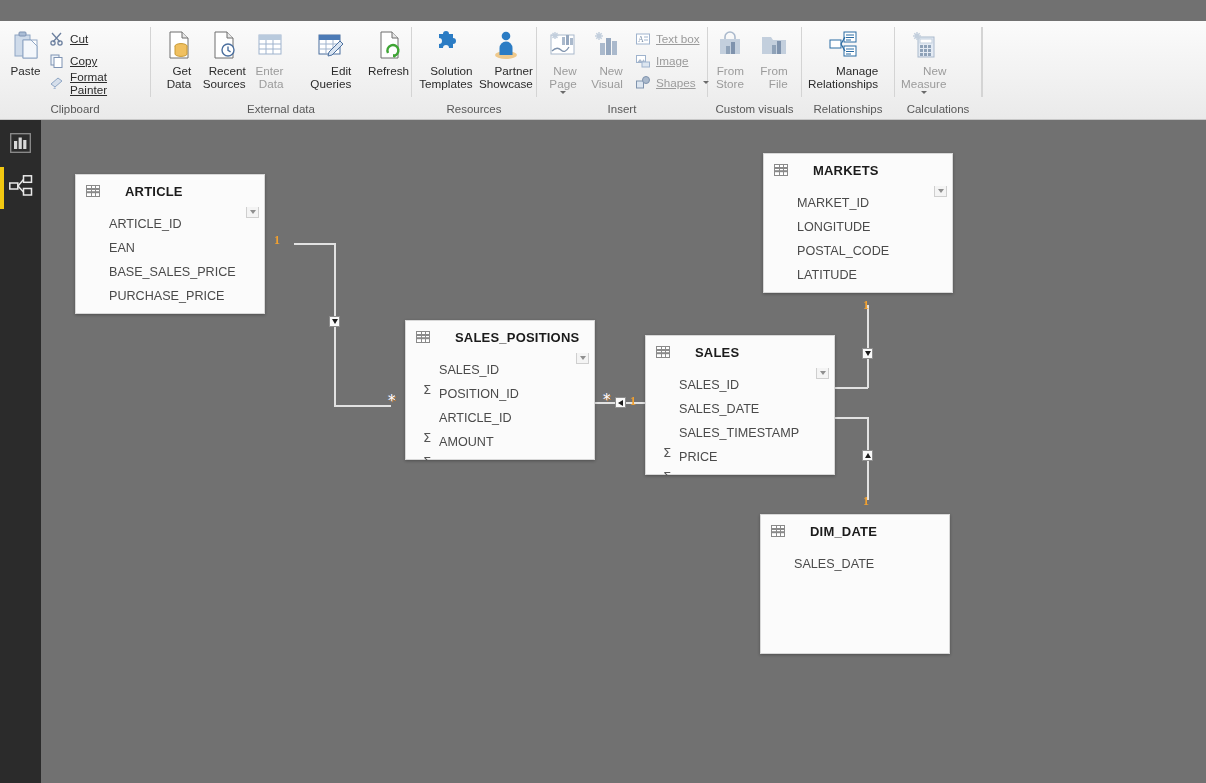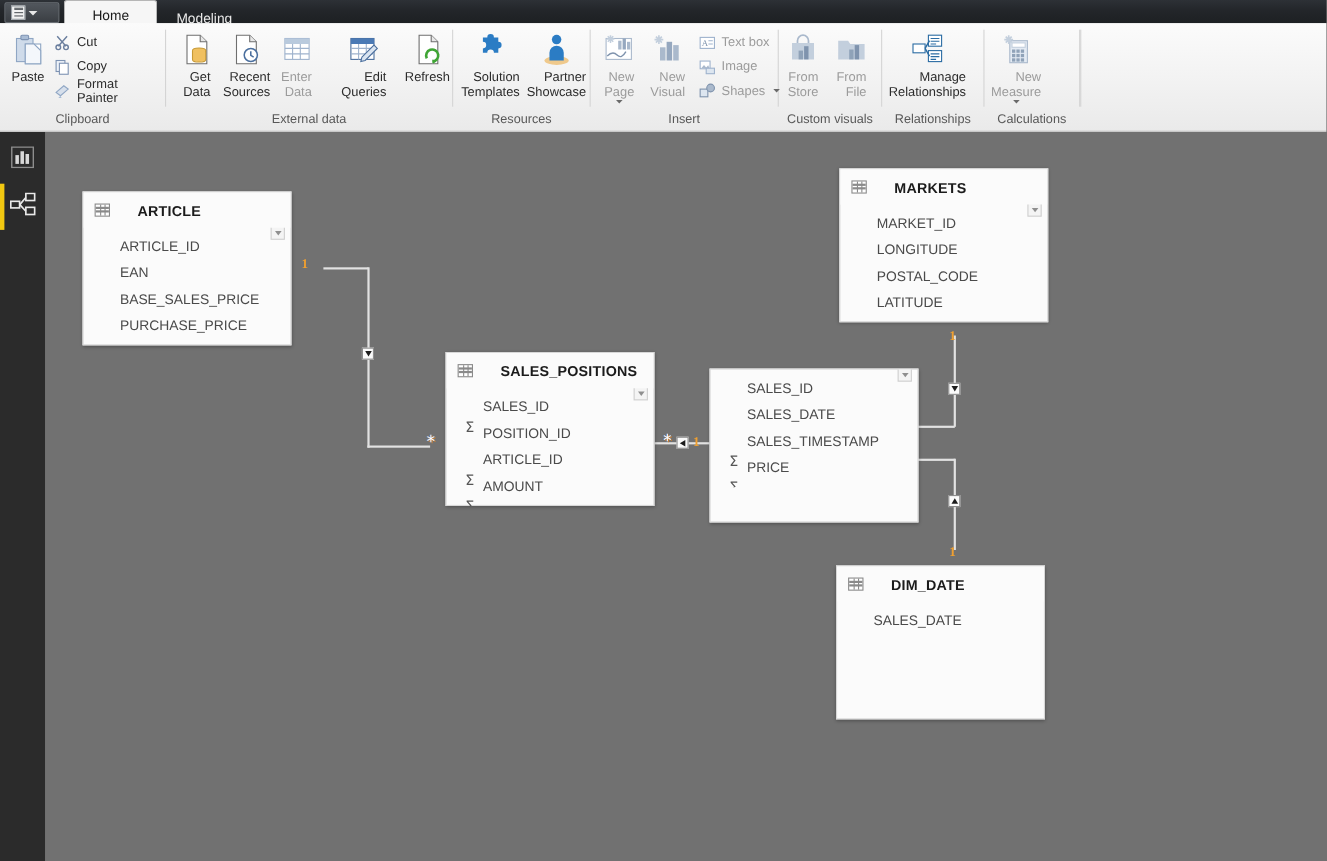--- a/index.html
+++ b/index.html
@@ -74,21 +74,21 @@
     font-size: 11.7px; color: #2b2b2b; text-align: right;
     line-height: 13px; margin-top: 3px; white-space: pre-line;
   }
   .bigbtn.dim .lbl { color: #9b9b9b; }
   .ico { width: 32px; height: 32px; position: relative; }
   .ico.sm { width: 16px; height: 16px; }
 
   .smallrow { display: flex; flex-direction: column; gap: 3px; padding-top: 2px; }
   .smallbtn {
     display: flex; align-items: center; gap: 5px; padding: 1px 6px 1px 2px;
-    font-size: 11.7px; color: #2b2b2b; cursor: default; height: 19px;
+    font-size: 11.7px; color: #2b2b2b; cursor: default; height: 19px; text-decoration: underline;
   }
   .smallbtn.dim { color: #9b9b9b; }
   .caret-dn {
     width: 0; height: 0; border-left: 3px solid transparent;
     border-right: 3px solid transparent; border-top: 3px solid #6a6a6a;
     display: inline-block; margin-left: 2px; vertical-align: middle;
   }
   .bigbtn .caret-dn { margin: 1px auto 0; }
 
   
@@ -187,34 +187,20 @@
   .dir-lf {
     width: 0; height: 0; border-top: 3.5px solid transparent;
     border-bottom: 3.5px solid transparent; border-right: 5px solid #1c1c1c;
   }
 </style>
 </head>
 <body>
 
 <div id="app">
 
-  <div class="titlebar">
-    <div class="qat">
-      <span class="qat-menu-icon"></span>
-      <span class="qat-caret"></span>
-    </div>
-    <div class="tabstrip">
-      <div class="tab active">
-        <span>Home</span>
-      </div>
-      <div class="tab">
-        <span>Modeling</span>
-      </div>
-    </div>
-  </div>
 
   <div class="ribbon">
 
     <div class="grp" style="width:150px">
       <div class="grp-items">
         <div class="bigbtn" style="padding-left:10px">
           <span class="ico">
             <svg width="32" height="32" viewBox="0 0 32 32">
               <rect x="5" y="6" width="15" height="21" fill="#cfdbea" stroke="#8fa6c4"></rect>
               <rect x="9" y="3" width="7" height="4" rx="1" fill="#a9bcd5" stroke="#7e93b3"></rect>
@@ -652,20 +638,24 @@
         <div class="tsb" style="top:-81px; height:92px;">
 
           <div class="arw" style="position:absolute; bottom:0;">
               <i class="tri-dn"></i>
             </div>
         </div>
       </div>
     </div>
 
     <div class="tbl" style="left:604px; top:215px; width:190px; height:140px;">
+      <div class="tbl-hd">
+        <span class="grid-icon"></span>
+        <span class="ttl">SALES</span>
+      </div>
       <div class="tbl-body" style="height:107px;">
         <div class="fld">
             <span>SALES_ID</span>
           </div>
         <div class="fld">
             <span>SALES_DATE</span>
           </div>
         <div class="fld">
             <span>SALES_TIMESTAMP</span>
           </div>

